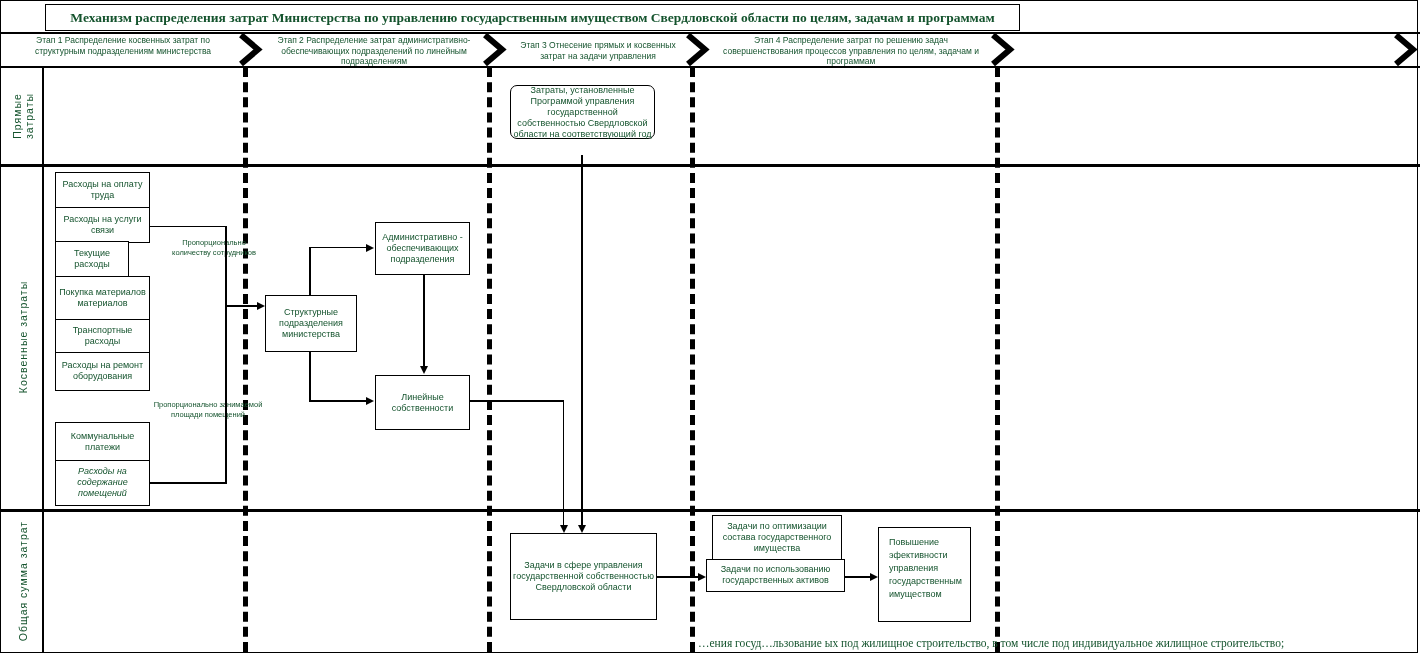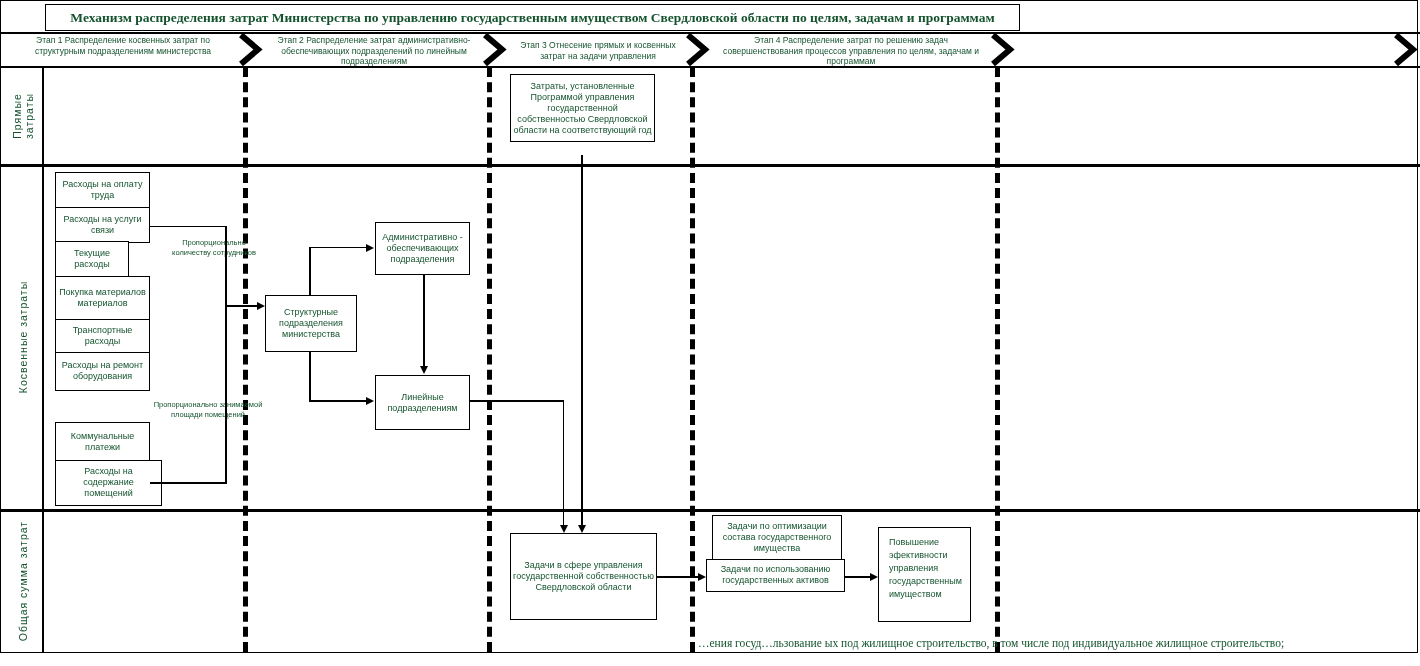--- a/index.html
+++ b/index.html
@@ -76,29 +76,29 @@
   <div class="rowlabel" style="left:23px;top:337px;">Косвенные затраты</div>
   <div class="rowlabel" style="left:23px;top:581px;">Общая сумма затрат</div>
 
   <div class="box" style="left:55px;top:172px;width:95px;height:36px;">Расходы на оплату труда</div>
   <div class="box" style="left:55px;top:206.5px;width:95px;height:36px;">Расходы на услуги связи</div>
   <div class="box" style="left:55px;top:241px;width:74px;height:36px;">Текущие расходы</div>
   <div class="box" style="left:55px;top:275.5px;width:95px;height:45px;">Покупка материалов материалов</div>
   <div class="box" style="left:55px;top:319px;width:95px;height:34px;">Транспортные расходы</div>
   <div class="box" style="left:55px;top:351.5px;width:95px;height:39px;">Расходы на ремонт оборудования</div>
   <div class="box" style="left:55px;top:422px;width:95px;height:39px;">Коммунальные платежи</div>
-  <div class="box" style="left:55px;top:459.5px;width:107px;height:46px;">Расходы на содержание помещений</div>
+  <div class="box" style="left:55px;top:459.5px;width:95px;height:46px;font-style:italic;">Расходы на содержание помещений</div>
 
   <div class="freelabel" style="left:163px;top:238px;width:102px;">Пропорционально количеству сотрудников</div>
   <div class="freelabel" style="left:145px;top:400px;width:126px;">Пропорционально занимаемой площади помещений</div>
 
-  <div class="box" style="left:510px;top:74px;width:145px;height:68px;">Затраты, установленные Программой управления государственной собственностью Свердловской области на соответствующий год</div>
+  <div class="box" style="left:510px;top:85px;width:145px;height:54px;border-radius:7px;">Затраты, установленные Программой управления государственной собственностью Свердловской области на соответствующий год</div>
   <div class="box" style="left:265px;top:295px;width:92px;height:57px;">Структурные подразделения министерства</div>
   <div class="box" style="left:375px;top:222px;width:95px;height:53px;">Административно - обеспечивающих подразделения</div>
-  <div class="box" style="left:375px;top:375px;width:95px;height:55px;">Линейные подразделениям</div>
+  <div class="box" style="left:375px;top:375px;width:95px;height:55px;">Линейные собственности</div>
   <div class="box" style="left:510px;top:533px;width:147px;height:87px;">Задачи в сфере управления государственной собственностью Свердловской области</div>
   <div class="box" style="left:712px;top:515px;width:130px;height:45px;">Задачи по оптимизации состава государственного имущества</div>
   <div class="box" style="left:706px;top:558.5px;width:139px;height:33px;">Задачи по использованию государственных активов</div>
   <div class="box" style="left:878px;top:527px;width:93px;height:95px;align-items:flex-start;justify-content:flex-start;text-align:left;padding:8px 3px 3px 10px;line-height:13px;">Повышение эфективности управления государственным имуществом</div>
 
   <div class="hline" style="left:150px;top:225.5px;width:76px;"></div>
   <div class="vline" style="left:225px;top:225.5px;height:258px;"></div>
   <div class="hline" style="left:150px;top:482px;width:76px;"></div>
   <div class="hline" style="left:225px;top:305px;width:33px;"></div>
   <div class="arrow-r" style="left:257px;top:302px;"></div>

